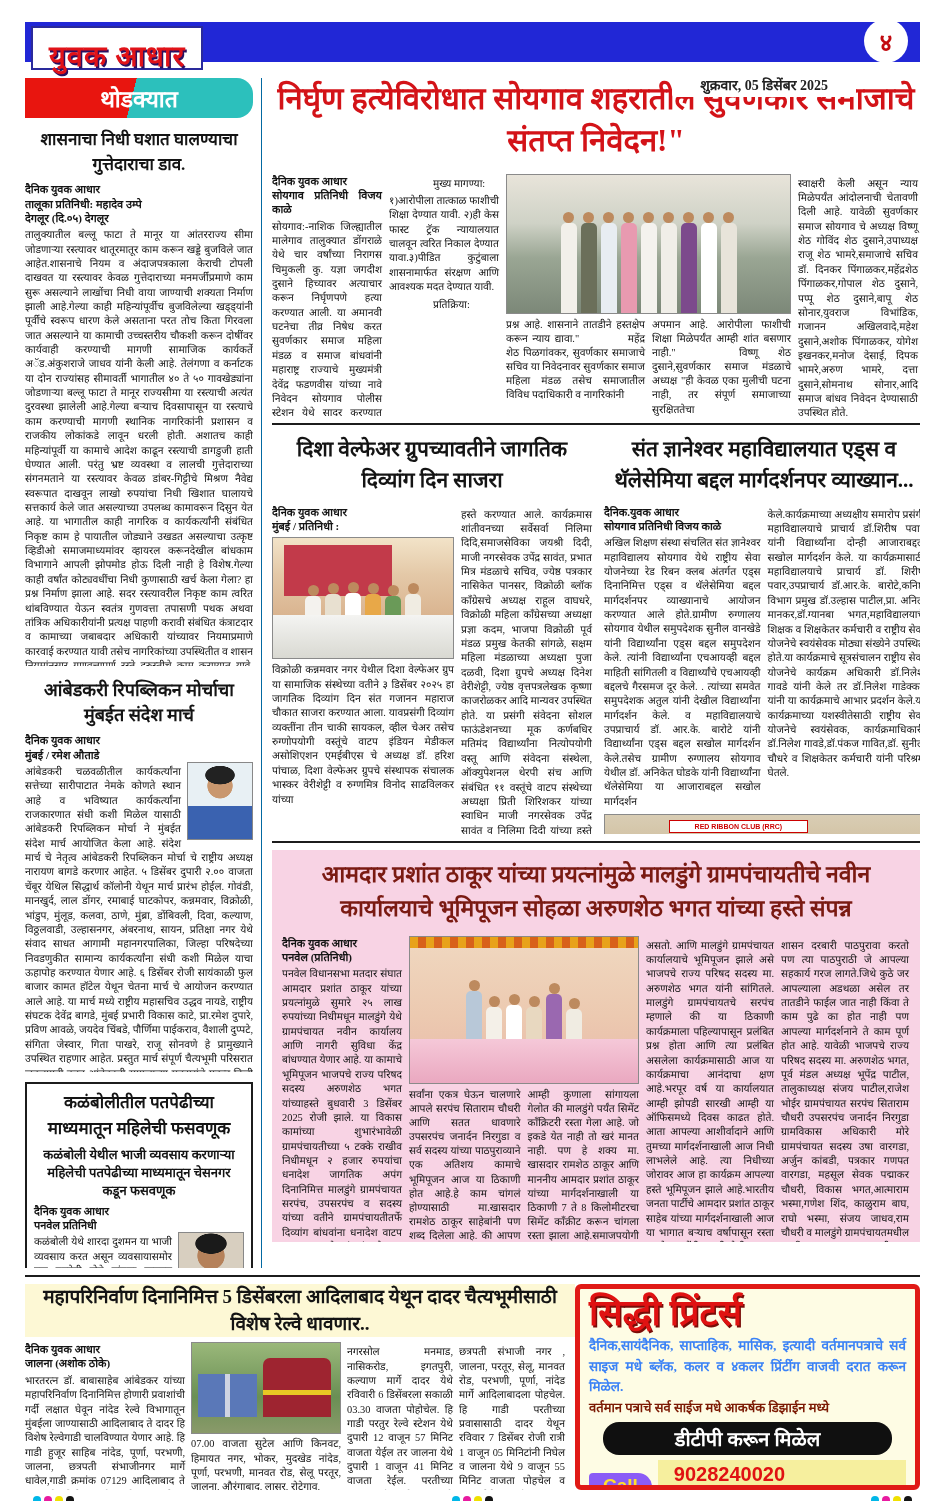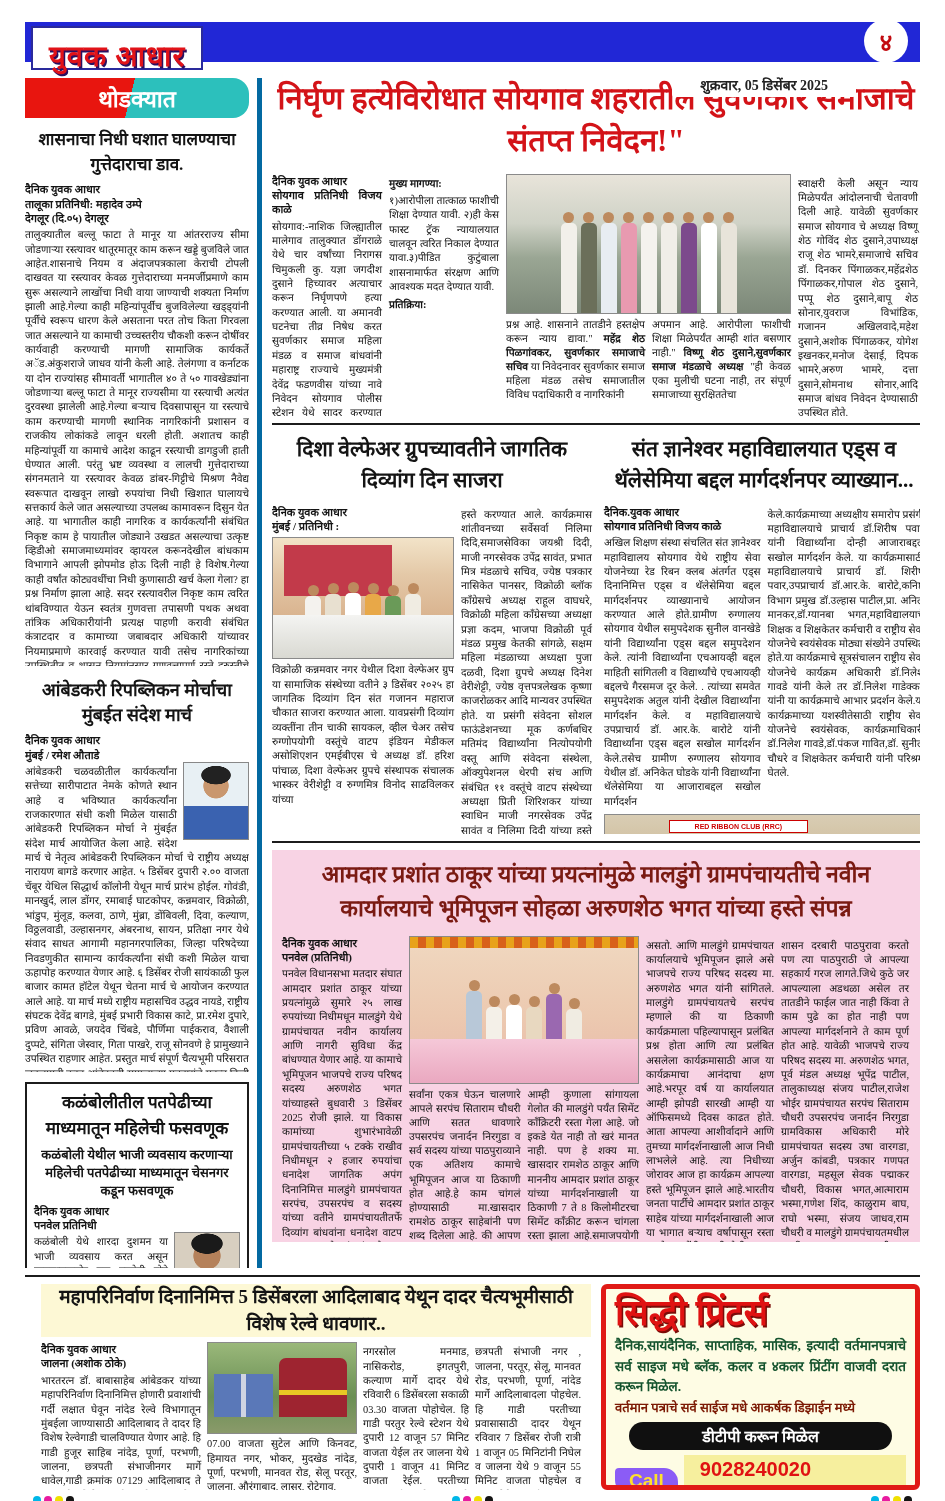--- a/index.html
+++ b/index.html
@@ -12,21 +12,21 @@
             padding:0 16px;display:flex;align-items:center;box-sizing:border-box;}
   .logo-text{font-size:29px;font-weight:bold;color:#e11218;letter-spacing:1px;
              text-shadow:1.5px 1.5px 0 #2a1060;margin-top:12px;}
   .date-box{position:absolute;right:64px;top:6px;background:#fff;border-radius:3px;
             padding:3px 28px;font-weight:bold;font-size:14px;color:#222;margin-top:44px;}
   .page-circle{position:absolute;right:12px;top:-3px;width:44px;height:44px;background:#fff;
             border-radius:50%;display:flex;align-items:center;justify-content:center;
             color:#c20b10;font-weight:bold;font-size:24px;}
   
   .content-row{display:flex;gap:10px;height:1190px;overflow:hidden;}
-  .leftcol{width:237px;flex:none;border-right:5px solid #0369a1;padding-right:8px;box-sizing:border-box;}
+  .leftcol{width:237px;flex:none;border-right:1px solid #0369a1;padding-right:8px;box-sizing:border-box;}
   .rightcol{flex:1;min-width:0;}
   .thodkyat{height:40px;background:linear-gradient(104deg,#e8150f 47%,#2cc0bc 47%);
             display:flex;align-items:center;justify-content:center;color:#fff;
             font-size:23px;font-weight:bold;border-radius:0 16px 16px 0;margin-bottom:8px;}
   .byline{font-weight:bold;font-size:11px;line-height:1.3;}
   .bodytext{font-size:10.4px;line-height:1.38;text-align:justify;margin:3px 0 0;}
   .a1{height:540px;overflow:hidden;}
   .a1 h2{font-size:17px;text-align:center;margin:2px 6px 5px;font-weight:bold;line-height:1.45;}
   .a2{height:398px;overflow:hidden;margin-top:8px;}
   .a2 h2{font-size:18px;text-align:center;font-weight:bold;margin:4px 0 5px;line-height:1.4;}
@@ -35,51 +35,51 @@
   .a3 .sub{font-size:13px;font-weight:bold;text-align:center;line-height:1.4;margin-bottom:3px;}
   
   .main-head{color:#d31318;text-align:center;font-size:31px;line-height:1.35;font-weight:bold;margin:0 0 12px;}
   .main-cols{display:flex;gap:7px;height:242px;overflow:hidden;}
   .ncol{font-size:10.4px;line-height:1.36;text-align:justify;}
   .c-110{width:110px;flex:none;}
   .c-120{width:120px;flex:none;}
   .midblock{width:285px;flex:none;}
   .two{display:flex;gap:7px;margin-top:4px;}
   .two>div{flex:1;font-size:10.4px;line-height:1.36;text-align:justify;}
-  .sub-b{font-weight:bold;}
+  .sub-b{font-weight:normal;margin-left:44px;}
   .rule{border-top:2px solid #1c1c1c;margin:7px 0;}
   
   .mid-row{display:flex;gap:12px;height:402px;overflow:hidden;}
   .mid-art{width:320px;flex:none;}
   .mid-art h2{font-size:21px;text-align:center;line-height:1.5;margin:2px 0 8px;font-weight:bold;}
   .disha-flex{display:flex;gap:7px;}
   .disha-left{width:182px;flex:none;}
   .disha-right{flex:1;}
   .sant-flex{display:flex;gap:7px;}
   .sant-flex>div{flex:1;}
   
   .pink{background:#f8d3e4;padding:8px 10px;margin-top:5px;height:392px;box-sizing:border-box;overflow:hidden;}
   .pink h2{color:#7a1a12;text-align:center;font-size:23px;line-height:1.5;margin:0 0 9px;font-weight:bold;}
   .pink-flex{display:flex;gap:7px;}
   .pc1{width:120px;flex:none;}
   .pmid{width:230px;flex:none;}
   .pc4,.pc5{width:128px;flex:none;}
   
-  .bottom-row{display:flex;gap:10px;height:206px;margin-top:5px;overflow:hidden;margin-left:16px;}
+  .bottom-row{display:flex;gap:0;height:206px;margin-top:5px;overflow:hidden;}
   .train-art{width:550px;flex:none;}
   .train-art h2{font-size:19px;text-align:center;margin:0 0 5px;font-weight:bold;background:#fdf8d5;line-height:1.4;}
   .train-flex{display:flex;gap:6px;}
   .tc1{width:160px;flex:none;}
   .tmid{width:150px;flex:none;}
   .tc3,.tc4{width:106px;flex:none;}
   .ad{flex:1;border:5px solid #e01a16;background:#fefce4;border-radius:6px;padding:4px 9px;box-sizing:border-box;overflow:hidden;}
   .ad-title{color:#e01212;font-size:36px;font-weight:bold;line-height:1.15;text-shadow:1.5px 1.5px 0 #7a0c08;margin:0;}
-  .ad-line1{color:#14532d;font-weight:bold;font-size:13.5px;line-height:1.5;text-align:justify;margin:2px 0;}
+  .ad-line1{color:#3b82f6;font-weight:bold;font-size:13.5px;line-height:1.5;text-align:justify;margin:2px 0;}
   .ad-line2{color:#7c1a04;font-weight:bold;font-size:13px;line-height:1.4;margin:2px 0;}
-  .ad-pill{background:#101010;color:#fff;border-radius:16px;text-align:center;font-size:16px;
+  .ad-pill{background:#101010;color:#fff;border-radius:16px;text-align:center;font-size:20px;
            font-weight:bold;padding:3px 0;margin:5px 14px;}
   .ad-call-row{display:flex;align-items:center;gap:6px;margin-top:5px;}
   .call-box{background:#8b5cf6;color:#ffe12b;font-weight:bold;font-size:19px;padding:2px 14px;
             border-radius:4px 14px 4px 14px;font-family:"Liberation Sans",sans-serif;}
   .numbers{background:#f6ef9e;color:#e01212;font-weight:bold;font-size:20px;flex:1;text-align:left;
            padding:3px 16px;font-family:Liberation Sans, sans-serif;}
   
   .photo{position:relative;overflow:hidden;border:1px solid #8a8a8a;box-sizing:border-box;}
   .people{position:absolute;bottom:0;left:0;right:0;top:26%;display:flex;justify-content:center;align-items:flex-end;}
   .person{width:16px;margin:0 2px;height:88%;border-radius:5px 5px 0 0;position:relative;}

